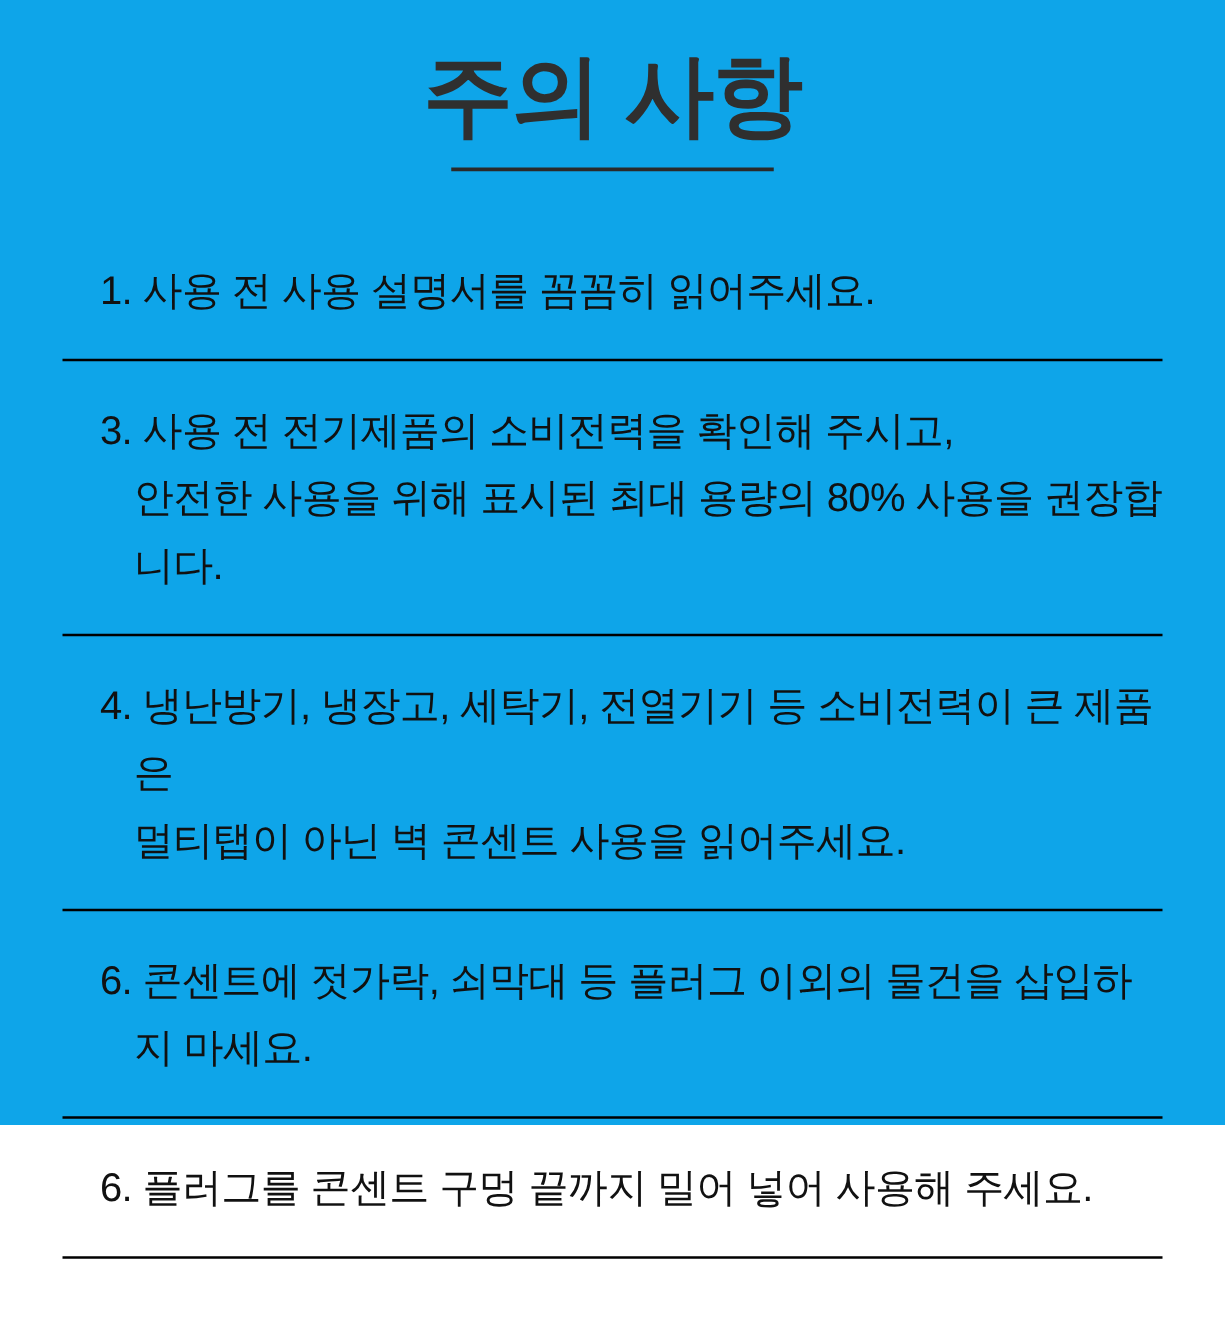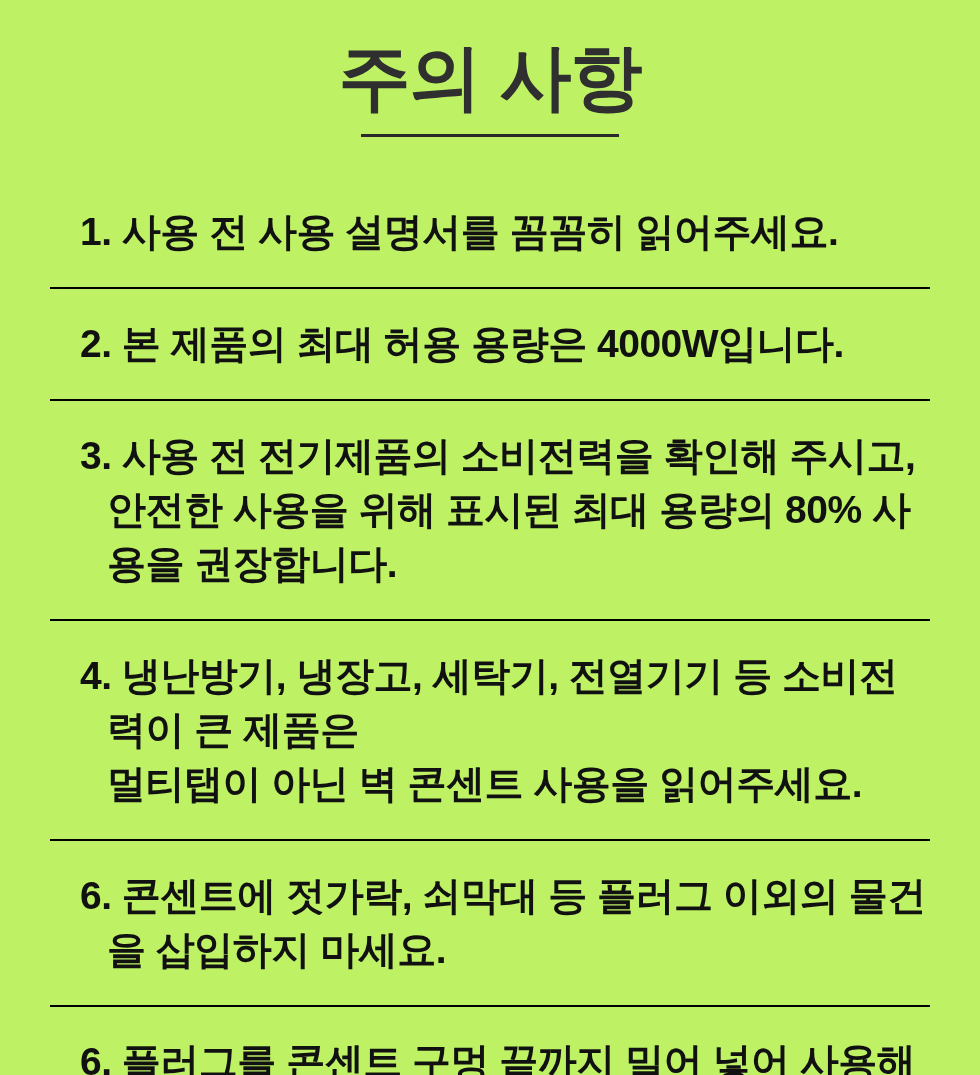--- a/index.html
+++ b/index.html
@@ -8,22 +8,22 @@
     background: #ffffff;
   }
   body {
     width: 980px;
     height: 1075px;
     overflow: hidden;
     font-family: "Liberation Sans", "DejaVu Sans", sans-serif;
   }
   .page {
     width: 980px;
-    height: 1075px;
-    background: #bef264;
+    height: 900px;
+    background: #0ea5e9;
     box-sizing: border-box;
   }
   .header {
     padding-top: 34px;
     text-align: center;
   }
   .title {
     margin: 0;
     font-size: 72px;
     line-height: 86px;
@@ -41,44 +41,41 @@
     margin: 40px 50px 0 50px;
   }
   .notice-item {
     border-bottom: 2px solid #000000;
     padding: 28px 0 28px 30px;
   }
   .notice-text {
     margin: 0;
     padding-left: 27px;
     text-indent: -27px;
-    font-size: 39px;
+    font-size: 32px;
     line-height: 54px;
-    font-weight: 700;
+    font-weight: 400;
     color: #111111;
     letter-spacing: -0.5px;
   }
 </style>
 </head>
 <body>
 
 <div class="page">
   <header class="header">
     <h1 class="title">주의 사항</h1>
     <div class="title-underline"></div>
   </header>
 
   <main class="notice-list">
   <div class="notice-item">
     <p class="notice-text"><span>1. 사용 전 사용 설명서를 꼼꼼히 읽어주세요.</span></p>
   </div>
 
-  <div class="notice-item">
-    <p class="notice-text"><span>2. 본 제품의 최대 허용 용량은 4000W입니다.</span></p>
-  </div>
 
   <div class="notice-item">
     <p class="notice-text"><span>3. 사용 전 전기제품의 소비전력을 확인해 주시고,</span><br><span>안전한 사용을 위해 표시된 최대 용량의 80% 사용을 권장합니다.</span></p>
   </div>
 
   <div class="notice-item">
     <p class="notice-text"><span>4. 냉난방기, 냉장고, 세탁기, 전열기기 등 소비전력이 큰 제품은</span><br><span>멀티탭이 아닌 벽 콘센트 사용을 읽어주세요.</span></p>
   </div>
 
   <div class="notice-item">

